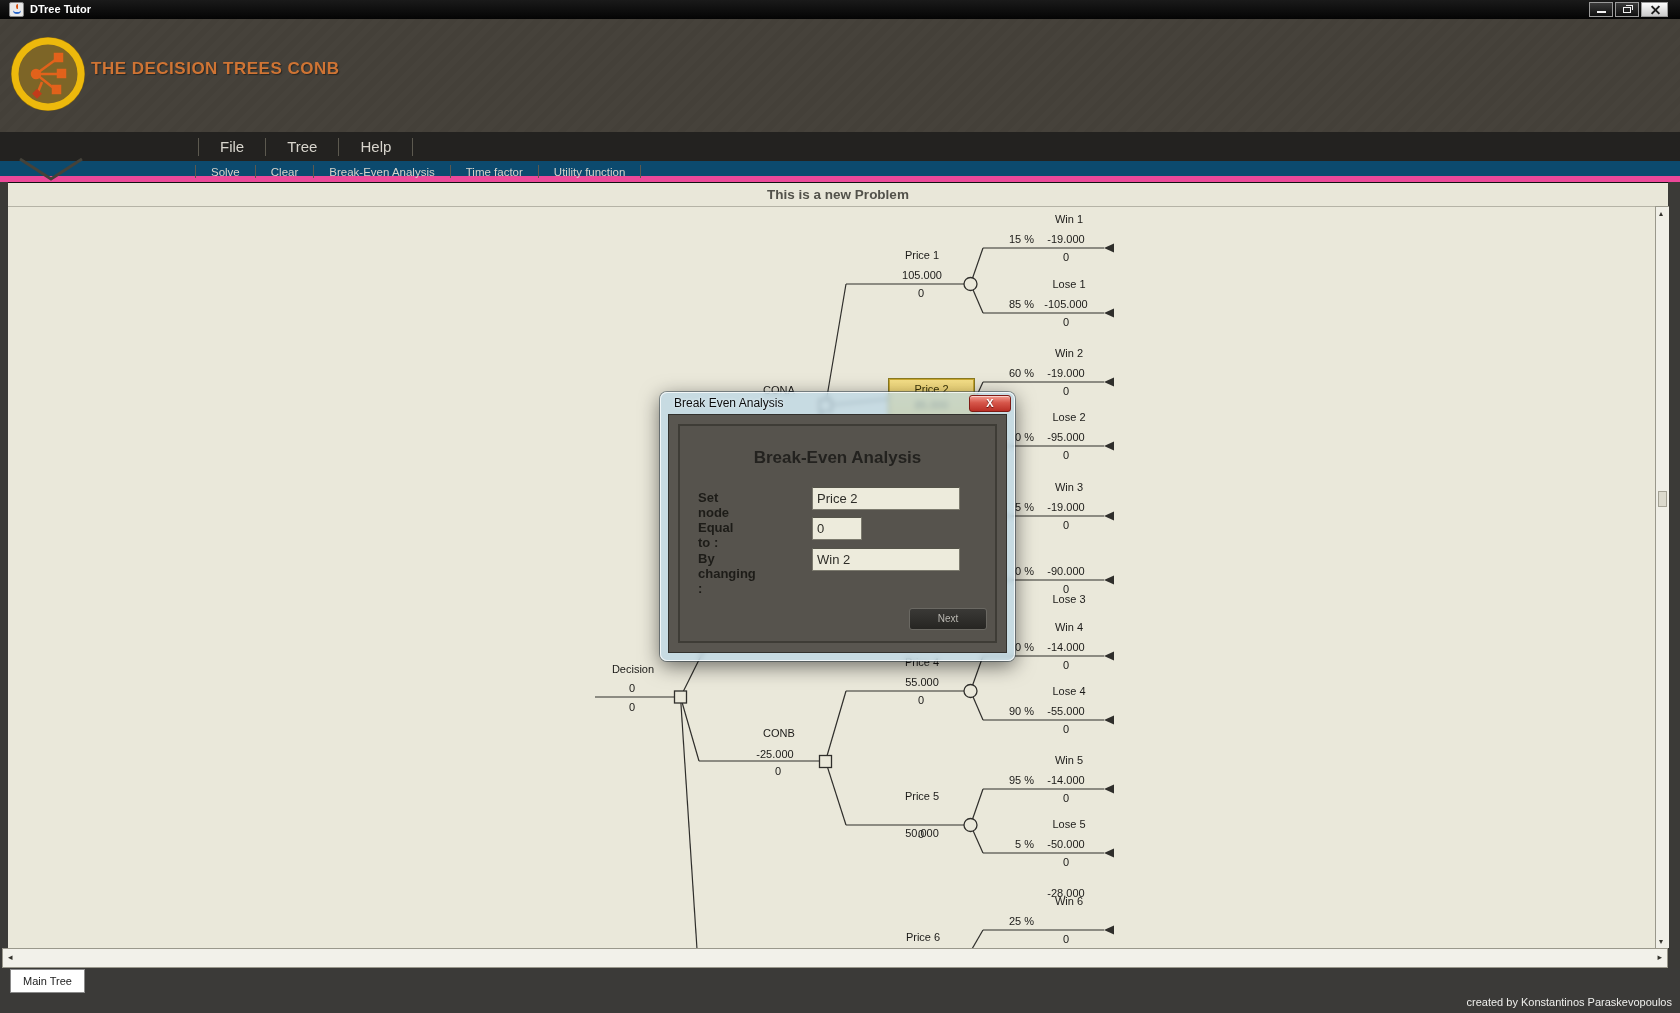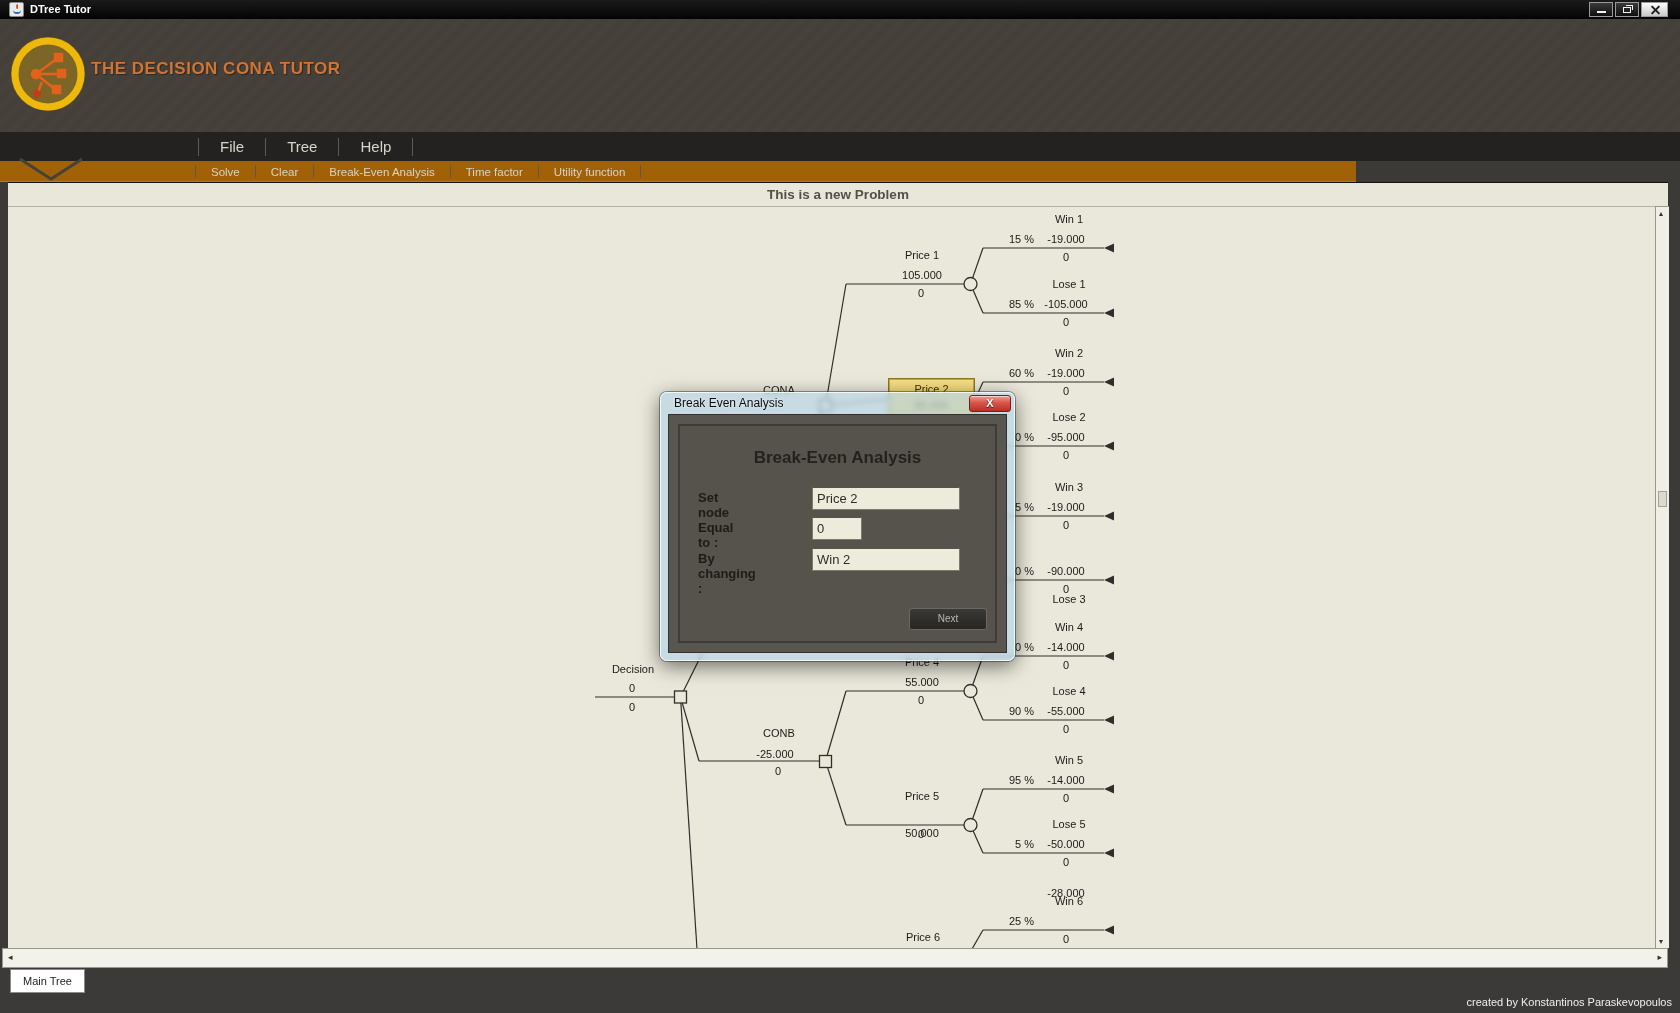--- a/index.html
+++ b/index.html
@@ -32,22 +32,22 @@
   .tagline { position:absolute; left:91px; top:40px; font-size:17px; font-weight:bold;
              letter-spacing:.5px; color:#cf7434; text-shadow:1px 1px 1px #2a2722; }
   .logotext { position:absolute; left:88px; top:58px; font-size:41px; font-weight:bold;
               letter-spacing:2px; color:#f3cc1d; text-shadow:2px 2px 2px #2a2620; }
 
   
   .menubar { position:absolute; left:0; top:132px; width:1680px; height:29px; background:#232220; }
   .menurow { position:absolute; left:198px; top:0; height:29px; display:flex; align-items:center; }
   .menuitem { padding:0 21px; font-size:15px; color:#d8d5cd; }
   .msep { width:1px; height:18px; background:#5c594f; }
-  .toolbar { position:absolute; left:0; top:161px; width:1356px; height:21px; background:#a16207;
-             border-bottom:1px solid #ec4899; }
+  .toolbar { position:absolute; left:0; top:161px; width:1680px; height:21px; background:#0c4a6e;
+             border-bottom:6px solid #ec4899; }
   .toolrow { position:absolute; left:195px; top:0; height:21px; display:flex; align-items:center; }
   .toolitem { padding:0 15px; font-size:11.5px; color:#d6d3ca; }
   .tsep { width:1px; height:13px; background:#5c594f; }
   .chev { position:absolute; left:0; top:-4px; }
 
   
   .probbar { position:absolute; left:8px; top:182px; width:1660px; height:24px; background:#e9e7d9;
              border-top:1px solid #121212; text-align:center; line-height:24px;
              font-size:13.5px; font-weight:bold; color:#52514a; }
 
@@ -139,21 +139,21 @@
         <line x1="28" y1="46" x2="53" y2="46"></line>
       <line x1="28" y1="46" x2="48" y2="62"></line>
         <line x1="34" y1="54" x2="30" y2="64"></line>
       <circle cx="28" cy="46" r="4"></circle>
       <rect x="47" y="26" width="7" height="7"></rect>
         <rect x="50" y="42" width="7" height="7"></rect>
       <rect x="45" y="58" width="7" height="7"></rect>
     </g>
     <rect x="26" y="62" width="7" height="7" fill="#c23b1a" transform="rotate(45 29 65)"></rect>
   </svg>
-  <div class="tagline">THE DECISION CONA TUTOR</div>
+  <div class="tagline">THE DECISION TREES CONB</div>
 </div>
 
 <div class="menubar">
   <div class="menurow" id="menu-row">
       <div class="msep"></div>
       <div class="menuitem">File</div>
       <div class="msep"></div>
       <div class="menuitem">Tree</div>
       <div class="msep"></div>
       <div class="menuitem">Help</div>

